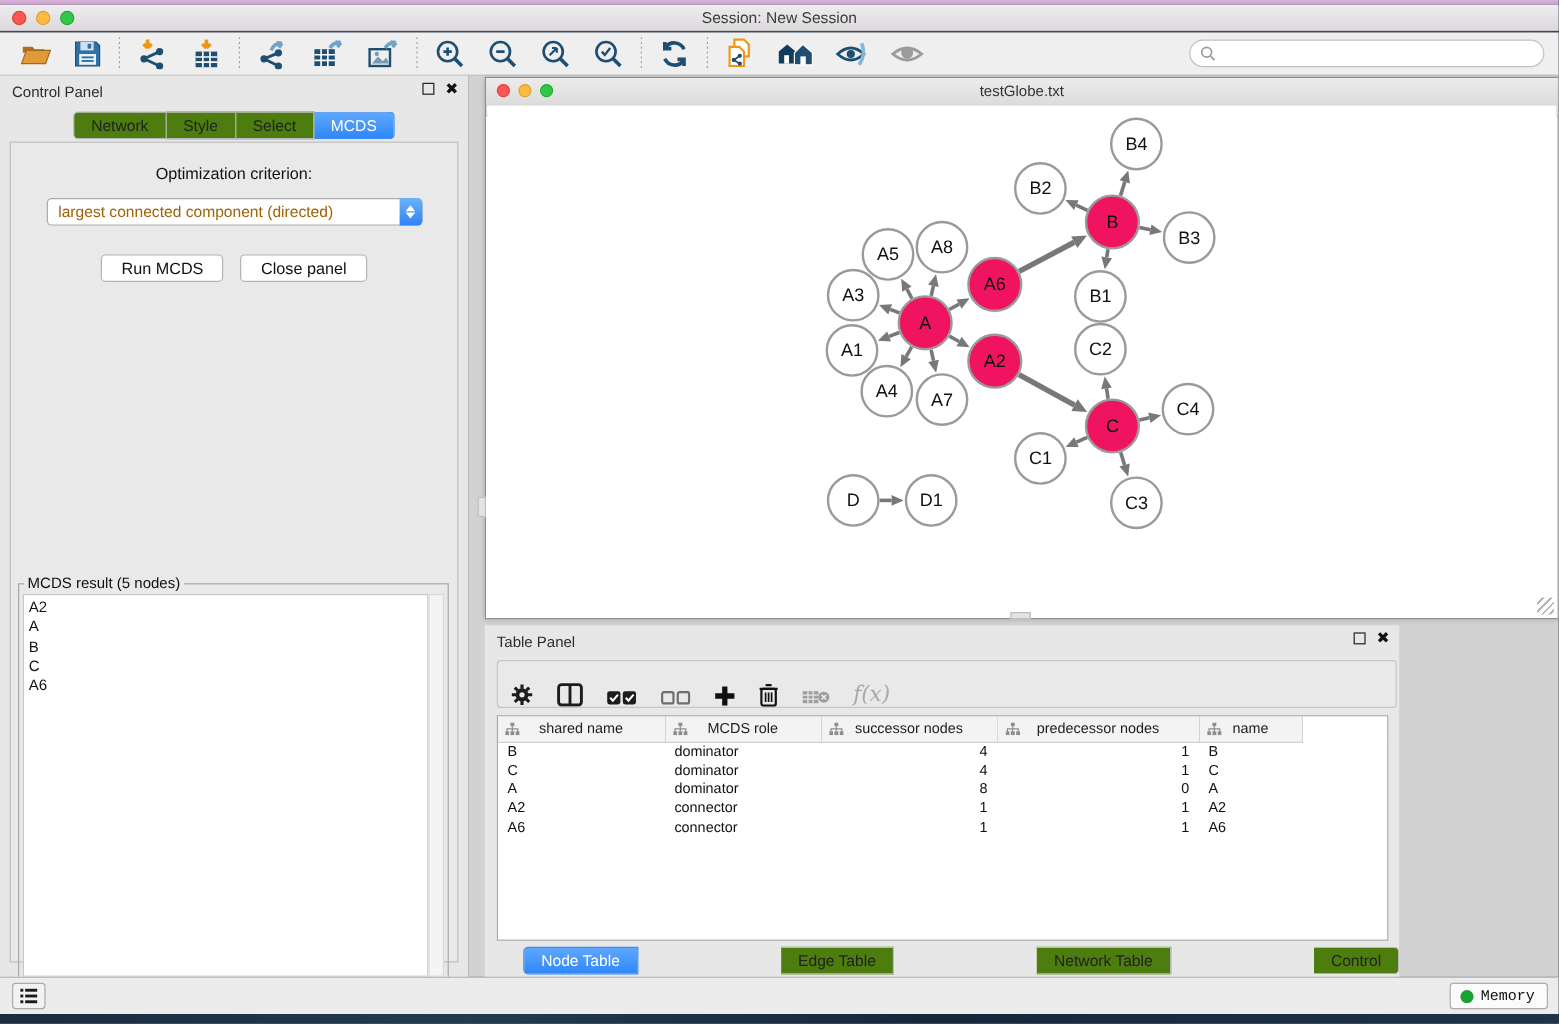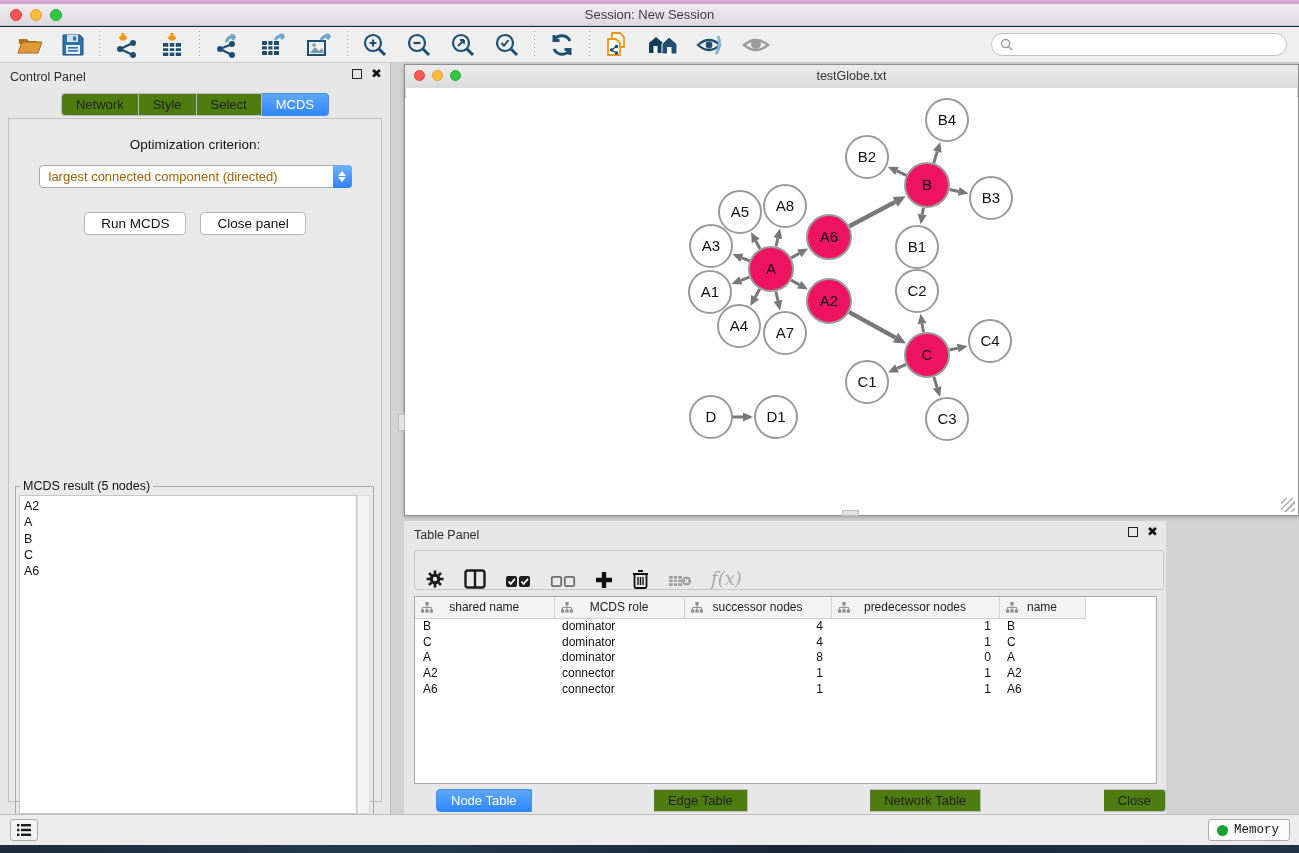--- a/index.html
+++ b/index.html
@@ -630,21 +630,21 @@
                 <td></td>
               </tr>
             </tbody>
         </table>
       </div>
 
       <div class="tp-tabs seg-tabs" id="tp-tabs">
           <div class="seg-tab active">Node Table</div>
           <div class="seg-tab">Edge Table</div>
           <div class="seg-tab">Network Table</div>
-          <div class="seg-tab">Close</div>
+          <div class="seg-tab">Control</div>
         </div>
     </div>
   </div>
 
   <div class="statusbar">
     <span class="list-btn">
       <svg width="16" height="14" viewBox="0 0 16 14">
         <g fill="#1a1a1a">
           <rect x="1" y="1" width="2.4" height="2.4"></rect>
             <rect x="5" y="1" width="10" height="2.4"></rect>

